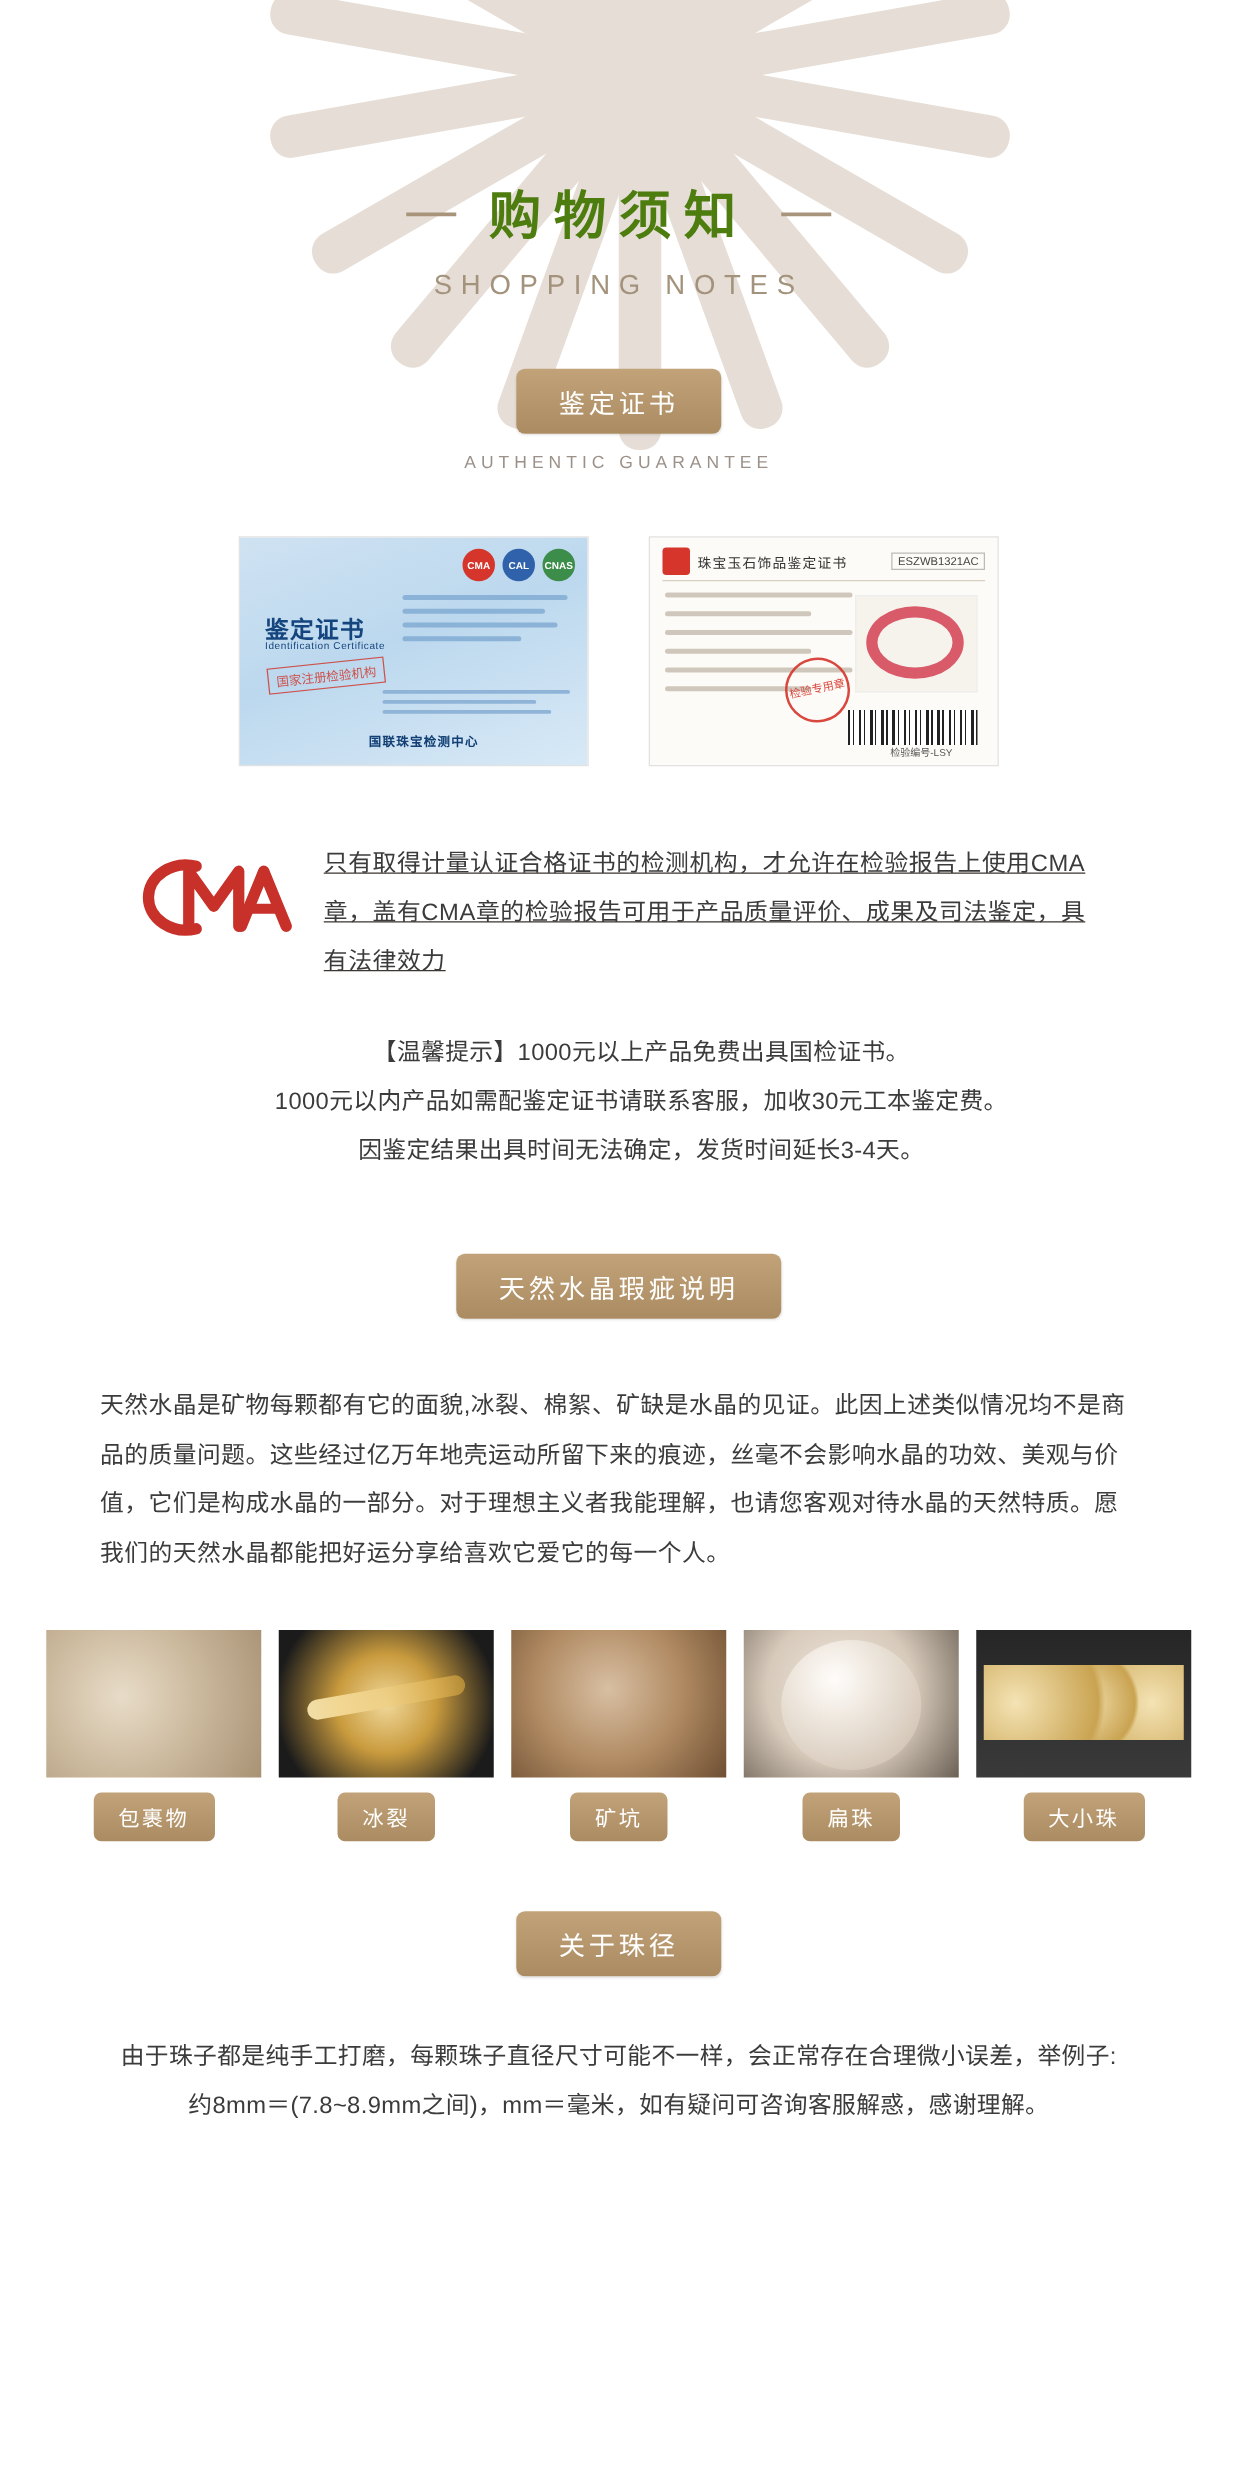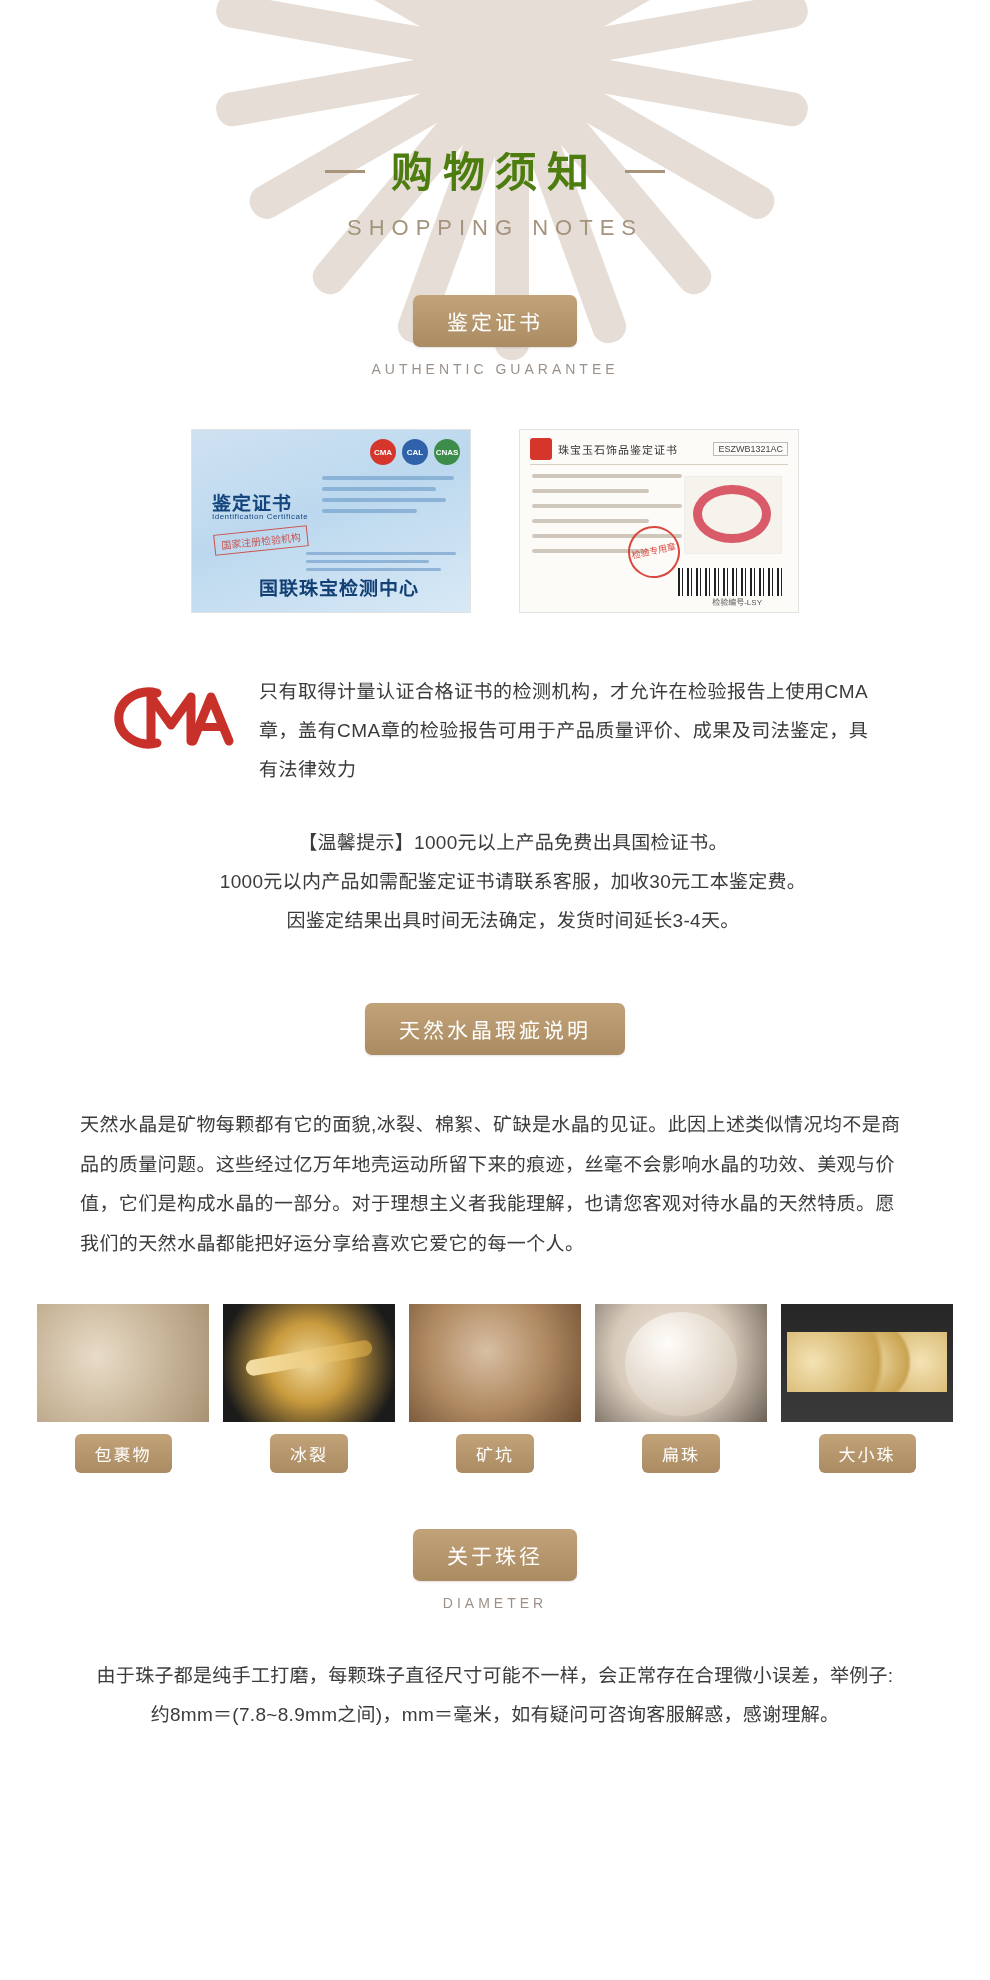--- a/index.html
+++ b/index.html
@@ -161,21 +161,21 @@
   .cert-blue .lines i:nth-child(2) { width: 86%; }
   .cert-blue .lines i:nth-child(3) { width: 94%; }
   .cert-blue .lines i:nth-child(4) { width: 72%; }
   .cert-blue .redstamp {
     position: absolute; top: 100px; left: 22px;
     font-size: 10px; color: #cf3a2f; border: 1px solid #cf3a2f;
     padding: 2px 6px; transform: rotate(-6deg); opacity: .85;
   }
   .cert-blue .foot {
     position: absolute; bottom: 12px; left: 16px; right: 0;
-    text-align: center; font-size: 19px; font-weight: bold; color: #123f74;
+    text-align: center; font-size: 10px; font-weight: bold; color: #123f74;
     letter-spacing: 1px;
   }
   .cert-blue .smalltext {
     position: absolute; bottom: 36px; right: 14px; width: 150px;
   }
   .cert-blue .smalltext i {
     display: block; height: 3px; background: #8fb4d8; margin-bottom: 5px; border-radius: 2px;
   }
   .cert-white .hdr {
     position: absolute; top: 8px; left: 10px; right: 10px;
@@ -217,20 +217,21 @@
     position: absolute; bottom: 5px; right: 36px; font-size: 8px; color: #555;
   }
 
   
   .cma-block {
     margin-top: 60px;
     display: flex;
     justify-content: center;
     gap: 22px;
     padding: 0 96px;
+    text-decoration: underline;
   }
   .cma-logo {
     flex: 0 0 auto;
     width: 126px;
     padding-top: 8px;
   }
   .cma-logo svg { display: block; }
   .cma-text {
     font-size: 19px;
     line-height: 2.05;
@@ -472,17 +473,16 @@
         <span class="defect-label">大小珠</span>
       </div>
     </div>
   </div>
 
   <div style="height:56px"></div>
 
   <div class="pill-wrap">
     <span class="pill">关于珠径</span>
   </div>
-  <div class="sub-en">DIAMETER</div>
 
   <div class="diameter-text">由于珠子都是纯手工打磨，每颗珠子直径尺寸可能不一样，会正常存在合理微小误差，举例子:约8mm＝(7.8~8.9mm之间)，mm＝毫米，如有疑问可咨询客服解惑，感谢理解。</div>
 
 </div>
 
 </body></html>

